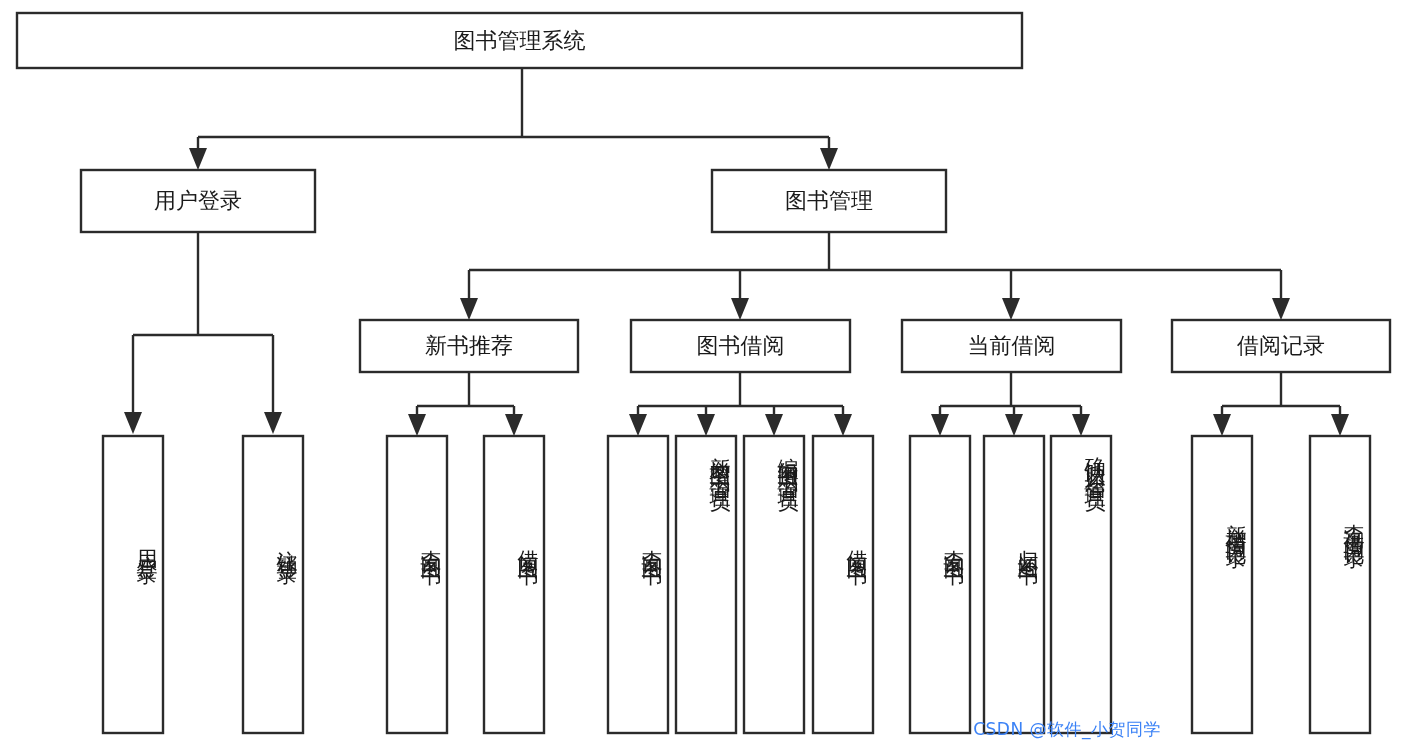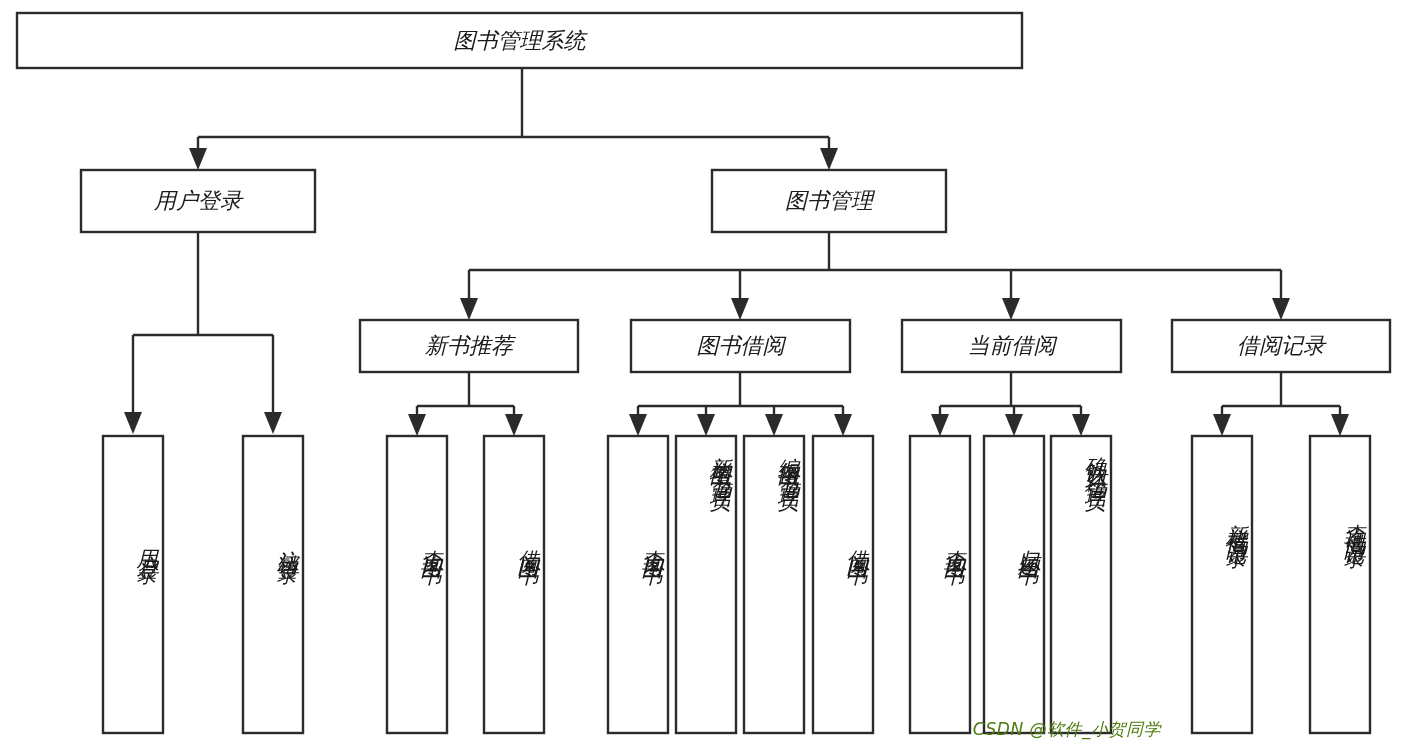--- a/index.html
+++ b/index.html
@@ -11,21 +11,20 @@
     width: 1405px;
     height: 747px;
     font-family: "DejaVu Sans", "Liberation Sans", sans-serif;
     overflow: hidden;
   }
   #diagram-root {
     position: relative;
     width: 1169px;
     height: 747px;
     background: #ffffff;
-    font-style: italic;
   }
   svg#diagram-svg {
     position: absolute;
     top: 0;
     left: 0;
     width: 1405px;
     height: 747px;
   }
   .node-box {
     fill: #ffffff;
@@ -60,21 +59,21 @@
     white-space: nowrap;
     text-align: left;
     pointer-events: none;
   }
   .watermark {
     position: absolute;
     right: 8px;
     bottom: 6px;
     font-family: "DejaVu Sans", "Liberation Sans", sans-serif;
     font-size: 17px;
-    color: #4d7c0f;
+    color: #3b82f6;
     letter-spacing: 0.5px;
     white-space: nowrap;
   }
 </style>
 </head>
 <body>
 
 <div id="diagram-root">
 
   <svg id="diagram-svg" viewBox="0 0 1405 747">

